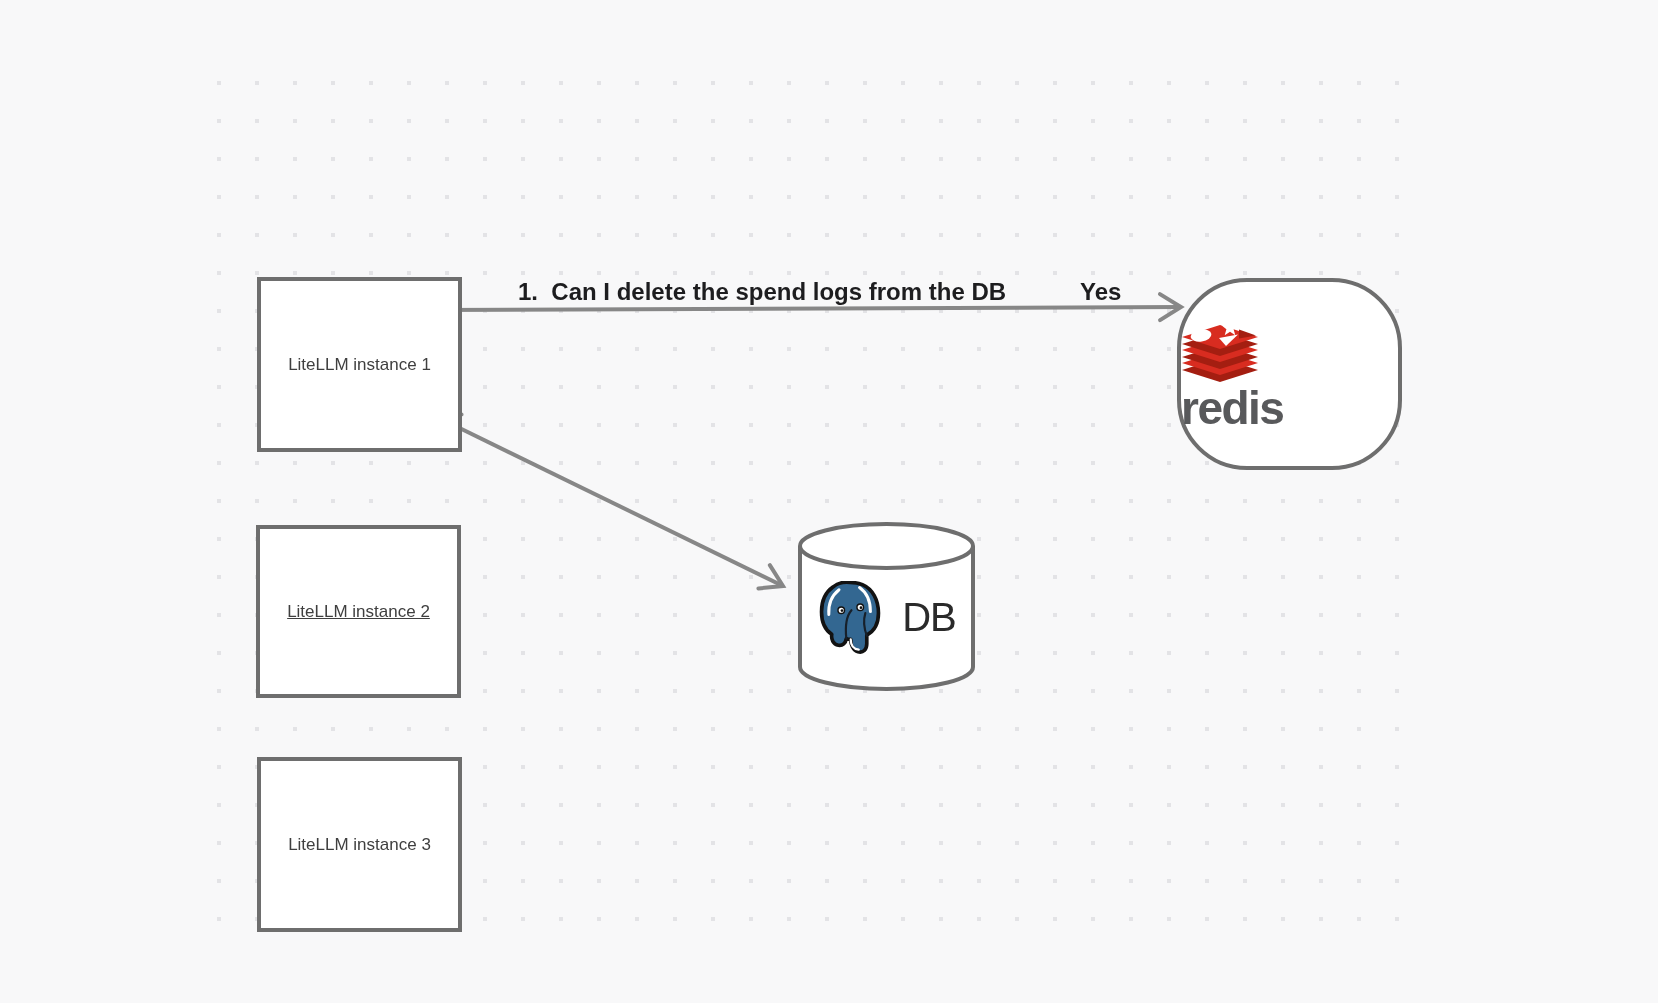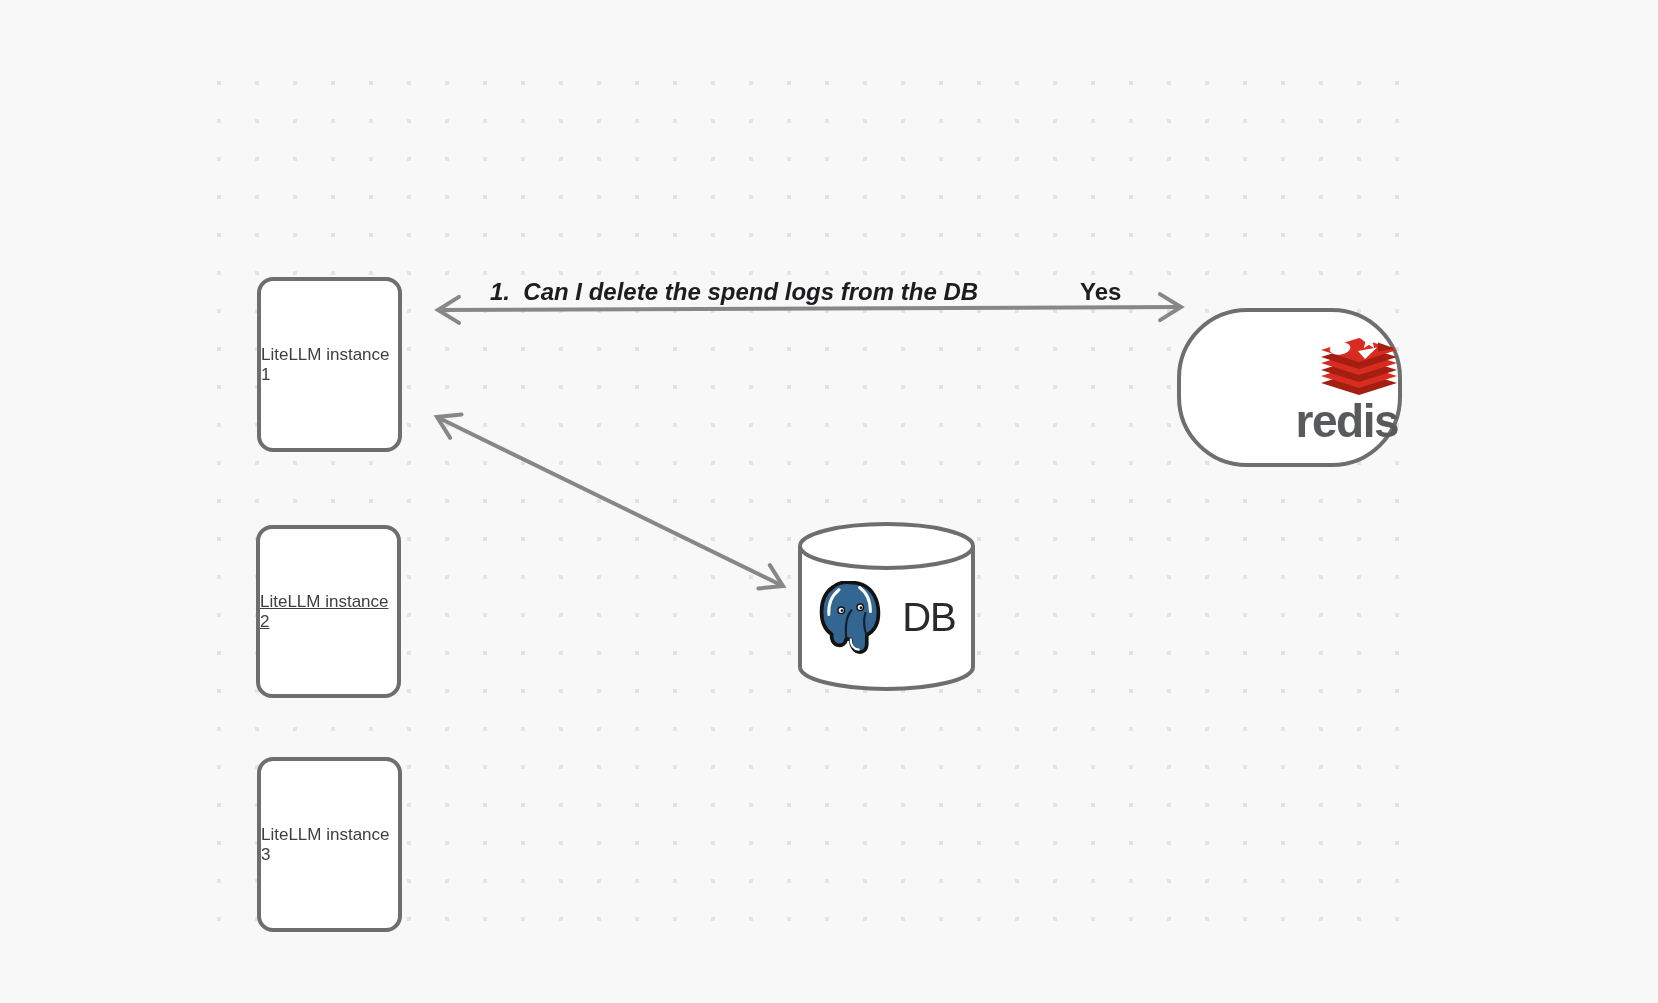--- a/index.html
+++ b/index.html
@@ -12,50 +12,50 @@
   .canvas{position:absolute;inset:0;width:1658px;height:1003px;}
   .dotgrid{
     position:absolute;left:210px;top:64px;width:1218px;height:876px;
     background-image:radial-gradient(circle 2.5px at 19px 19px,#e3e3e6 97%,rgba(0,0,0,0));
     background-size:38px 38px;
     background-position:-10px 0px;
     pointer-events:none;
   }
   svg.arrows{position:absolute;left:0;top:0;width:1658px;height:1003px;}
   .box{
-    position:absolute;left:257px;width:145px;
-    background:#ffffff;border:4px solid #6e6e6e;border-radius:16px;
+    position:absolute;left:257px;width:205px;
+    background:#ffffff;border:4px solid #6e6e6e;border-radius:0;
     box-sizing:border-box;
-    display:flex;align-items:center;
+    display:flex;align-items:center;justify-content:center;
     font-size:17px;color:#3f3f3f;
   }
   #box1{top:277px;height:175px;}
   #box2{top:525px;height:173px;left:256px;text-decoration:underline;}
   #box3{top:757px;height:175px;}
   .redis-node{
-    position:absolute;left:1177px;top:278px;width:225px;height:159px;
+    position:absolute;left:1177px;top:278px;width:225px;height:192px;
     background:#ffffff;border:4px solid #6e6e6e;border-radius:70px;
     box-sizing:border-box;
-    display:flex;flex-direction:column;align-items:flex-end;justify-content:center;margin-top:30px;
+    display:flex;flex-direction:column;align-items:flex-start;justify-content:center;
   }
   .redis-word{
     font-size:46px;font-weight:700;color:#58595b;
     letter-spacing:-1.5px;line-height:1;margin-top:1px;
   }
   .cyl{position:absolute;left:798px;top:520px;width:177px;height:173px;}
   .cyl-content{
     position:absolute;left:0;top:56px;width:177px;height:82px;
     display:flex;align-items:center;justify-content:center;gap:19px;
   }
   .db-label{font-size:40px;font-weight:500;color:#2a2a2a;letter-spacing:-1px;}
   .edge-label{
     position:absolute;font-weight:700;font-size:24px;color:#1d1d1f;
     white-space:pre;line-height:26px;
   }
-  #edge1-label{left:490px;top:279px;font-style:italic;}
+  #edge1-label{left:518px;top:279px;}
   #edge1-answer{left:1080px;top:279px;}
   #edge2-label{left:573px;top:457px;}
 </style>
 </head>
 <body>
 
 <div class="canvas">
 
   <div class="dotgrid"></div>
 

